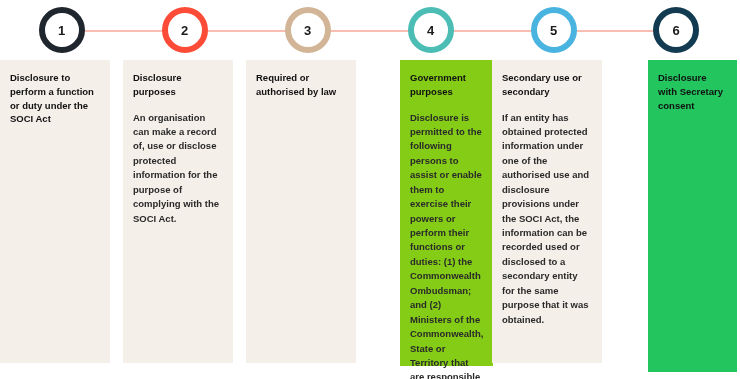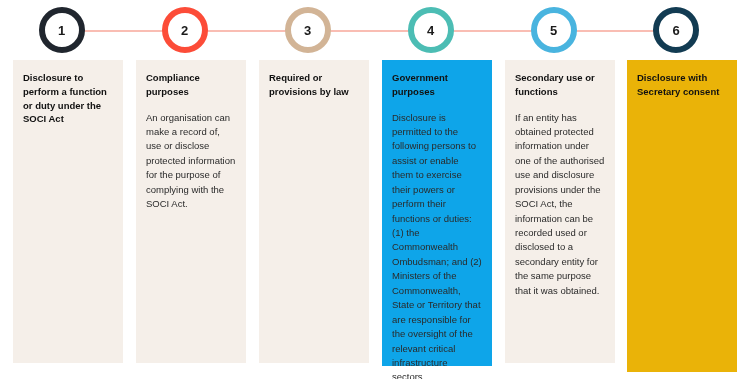--- a/index.html
+++ b/index.html
@@ -102,40 +102,40 @@
     position: absolute;
     top: 60px;
     left: 0;
     width: 740px;
     display: flex;
     z-index: 2;
   }
   .card-cell {
     width: 123px;
     display: flex;
-    justify-content: flex-end;
+    justify-content: flex-start;
   }
   .card-cell:last-child { width: 122px; }
 
   .card {
     width: 110px;
     background: #f5efe9;
     box-sizing: border-box;
     padding: 11px 10px 12px 10px;
   }
   .card-title {
     font-size: 9.5px;
     font-weight: bold;
     color: #111111;
     line-height: 1.45;
     margin: 0 0 12px 0;
   }
   .card-body {
     font-size: 9.5px;
-    font-weight: normal;
+    font-weight: bold;
     color: #2a2a2a;
     line-height: 1.52;
     margin: 0;
   }
 </style>
 </head>
 <body>
 
 <div class="infographic">
 
@@ -196,46 +196,46 @@
   <div class="cards">
 
     <div class="card-cell">
       <div class="card" style="height: 303px; background: rgb(245, 239, 233);">
         <p class="card-title">Disclosure to perform a function or duty under the SOCI Act</p>
       </div>
     </div>
 
     <div class="card-cell">
       <div class="card" style="height: 303px; background: rgb(245, 239, 233);">
-        <p class="card-title">Compliance purposes</p>
+        <p class="card-title">Disclosure purposes</p>
         <p class="card-body">An organisation can make a record of, use or disclose protected information for the purpose of complying with the SOCI Act.</p>
       </div>
     </div>
 
     <div class="card-cell">
       <div class="card" style="height: 303px; background: rgb(245, 239, 233);">
-        <p class="card-title">Required or provisions by law</p>
-      </div>
-    </div>
-
-    <div class="card-cell">
-      <div class="card" style="height: 306px; background: #0ea5e9;">
+        <p class="card-title">Required or authorised by law</p>
+      </div>
+    </div>
+
+    <div class="card-cell">
+      <div class="card" style="height: 306px; background: #84cc16; margin-left: 31px;">
         <p class="card-title">Government purposes</p>
         <p class="card-body">Disclosure is permitted to the following persons to assist or enable them to exercise their powers or perform their functions or duties: (1) the Commonwealth Ombudsman; and (2) Ministers of the Commonwealth, State or Territory that are responsible for the oversight of the relevant critical infrastructure sectors.</p>
       </div>
     </div>
 
     <div class="card-cell">
       <div class="card" style="height: 303px; background: rgb(245, 239, 233);">
-        <p class="card-title">Secondary use or functions</p>
+        <p class="card-title">Secondary use or secondary</p>
         <p class="card-body">If an entity has obtained protected information under one of the authorised use and disclosure provisions under the SOCI Act, the information can be recorded used or disclosed to a secondary entity for the same purpose that it was obtained.</p>
       </div>
     </div>
 
     <div class="card-cell">
-      <div class="card" style="height: 312px; background: #eab308;">
+      <div class="card" style="height: 312px; background: #22c55e; margin-left: 33px;">
         <p class="card-title">Disclosure with Secretary consent</p>
       </div>
     </div>
 
   </div>
 
 </div>
 
 </body></html>

